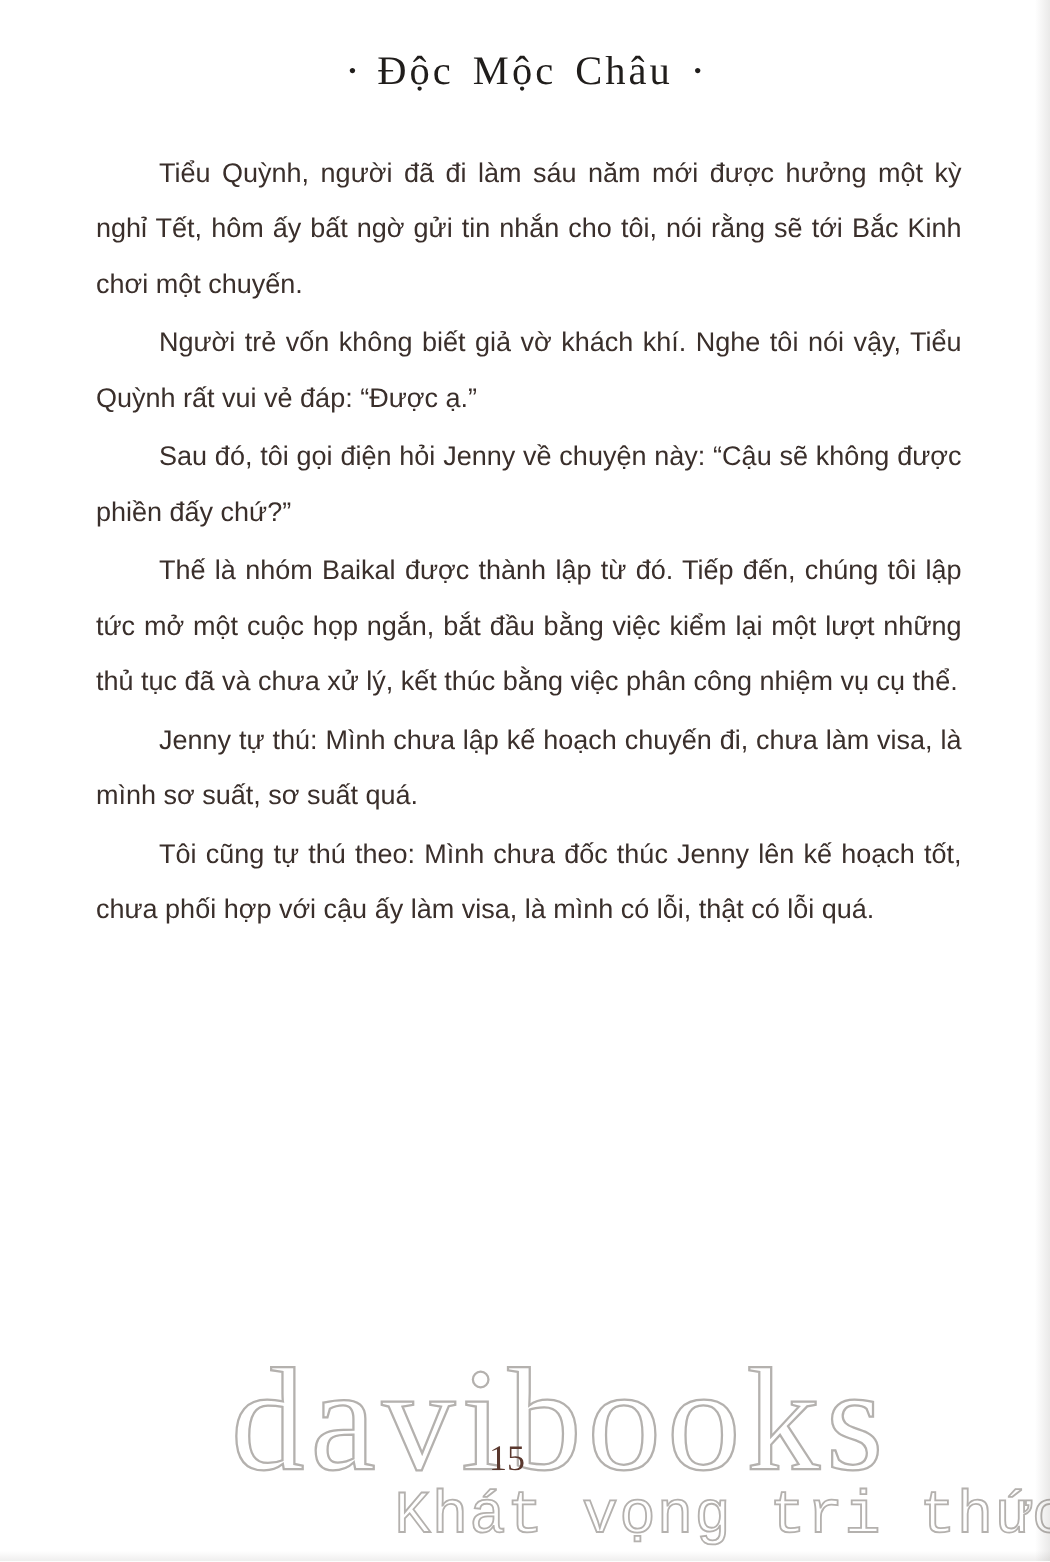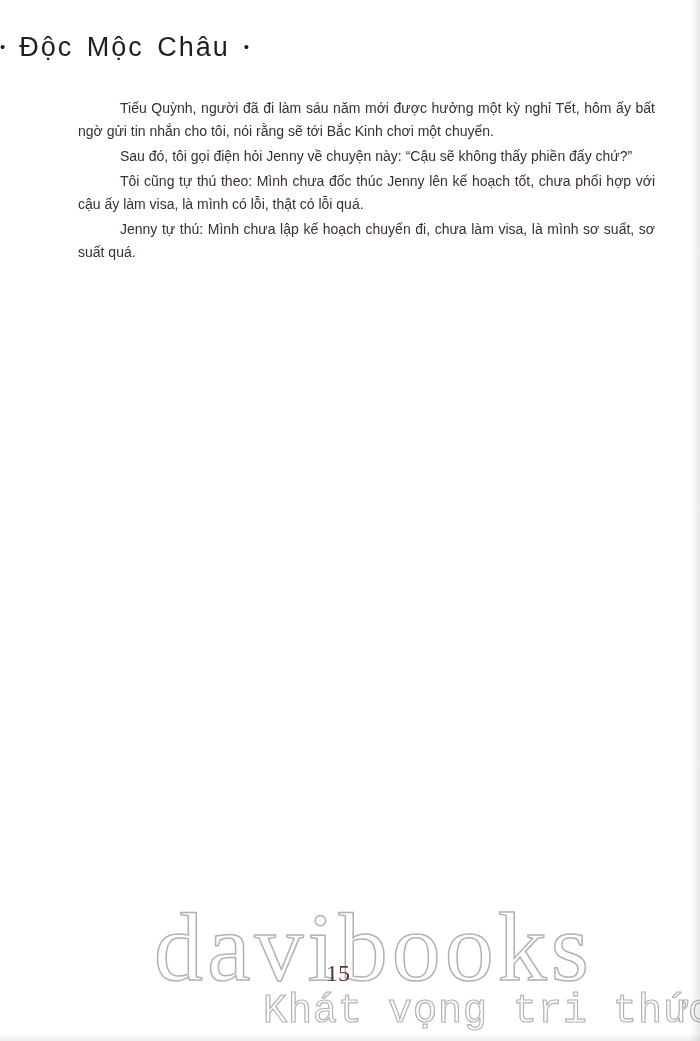--- a/index.html
+++ b/index.html
@@ -28,41 +28,42 @@
     left: 0; bottom: 0;
     width: 100%; height: 7px;
     background: linear-gradient(to bottom, rgba(90,85,80,0), rgba(90,85,80,0.10));
     pointer-events: none;
   }
   .header {
     position: absolute;
     top: 32px;
     left: 0;
     width: 100%;
-    font-family: Liberation Sans, sans-serif;
+    text-align: center;
+    font-family: Liberation Serif, serif;
     color: var(--header, #201d1b);
     font-size: 27px;
     letter-spacing: 2px;
     word-spacing: 4px;
   }
   .header .dot {
     font-size: 15px;
     vertical-align: 4px;
     letter-spacing: 0;
   }
   .header .dot.left { margin-right: 14px; }
   .header .dot.right { margin-left: 14px; }
   .content {
     position: absolute;
-    left: 78px;
+    left: 64px;
     top: 97px;
     width: 577px;
     color: var(--text, #3a2f2b);
-    font-size: 14px;
-    line-height: 23px;
+    font-size: 18px;
+    line-height: 37px;
     text-align: justify;
   }
   .content p {
     margin: 0 0 2px 0;
     text-indent: 42px;
   }
   .watermark-main {
     position: absolute;
     left: 154px;
     top: 898px;
@@ -103,23 +104,25 @@
 <body>
 
 <div class="page">
 
   <div class="header">
     <span class="dot left">•</span><span class="title">Độc Mộc Châu</span><span class="dot right">•</span>
   </div>
 
   <div class="content">
       <p>Tiểu Quỳnh, người đã đi làm sáu năm mới được hưởng một kỳ nghỉ Tết, hôm ấy bất ngờ gửi tin nhắn cho tôi, nói rằng sẽ tới Bắc Kinh chơi một chuyến.</p>
-      <p>Sau đó, tôi gọi điện hỏi Jenny về chuyện này: “Cậu sẽ không thấy phiền đấy chứ?”</p>
+      <p>Người trẻ vốn không biết giả vờ khách khí. Nghe tôi nói vậy, Tiểu Quỳnh rất vui vẻ đáp: “Được ạ.”</p>
+      <p>Sau đó, tôi gọi điện hỏi Jenny về chuyện này: “Cậu sẽ không được phiền đấy chứ?”</p>
+      <p>Thế là nhóm Baikal được thành lập từ đó. Tiếp đến, chúng tôi lập tức mở một cuộc họp ngắn, bắt đầu bằng việc kiểm lại một lượt những thủ tục đã và chưa xử lý, kết thúc bằng việc phân công nhiệm vụ cụ thể.</p>
+      <p>Jenny tự thú: Mình chưa lập kế hoạch chuyến đi, chưa làm visa, là mình sơ suất, sơ suất quá.</p>
       <p>Tôi cũng tự thú theo: Mình chưa đốc thúc Jenny lên kế hoạch tốt, chưa phối hợp với cậu ấy làm visa, là mình có lỗi, thật có lỗi quá.</p>
-      <p>Jenny tự thú: Mình chưa lập kế hoạch chuyến đi, chưa làm visa, là mình sơ suất, sơ suất quá.</p>
     </div>
 
   <div class="watermark-main">davibooks</div>
   <div class="watermark-sub">Khát vọng tri thức</div>
 
   <div class="pagenum">15</div>
 
   <div class="edge-right"></div>
   <div class="edge-bottom"></div>
 

